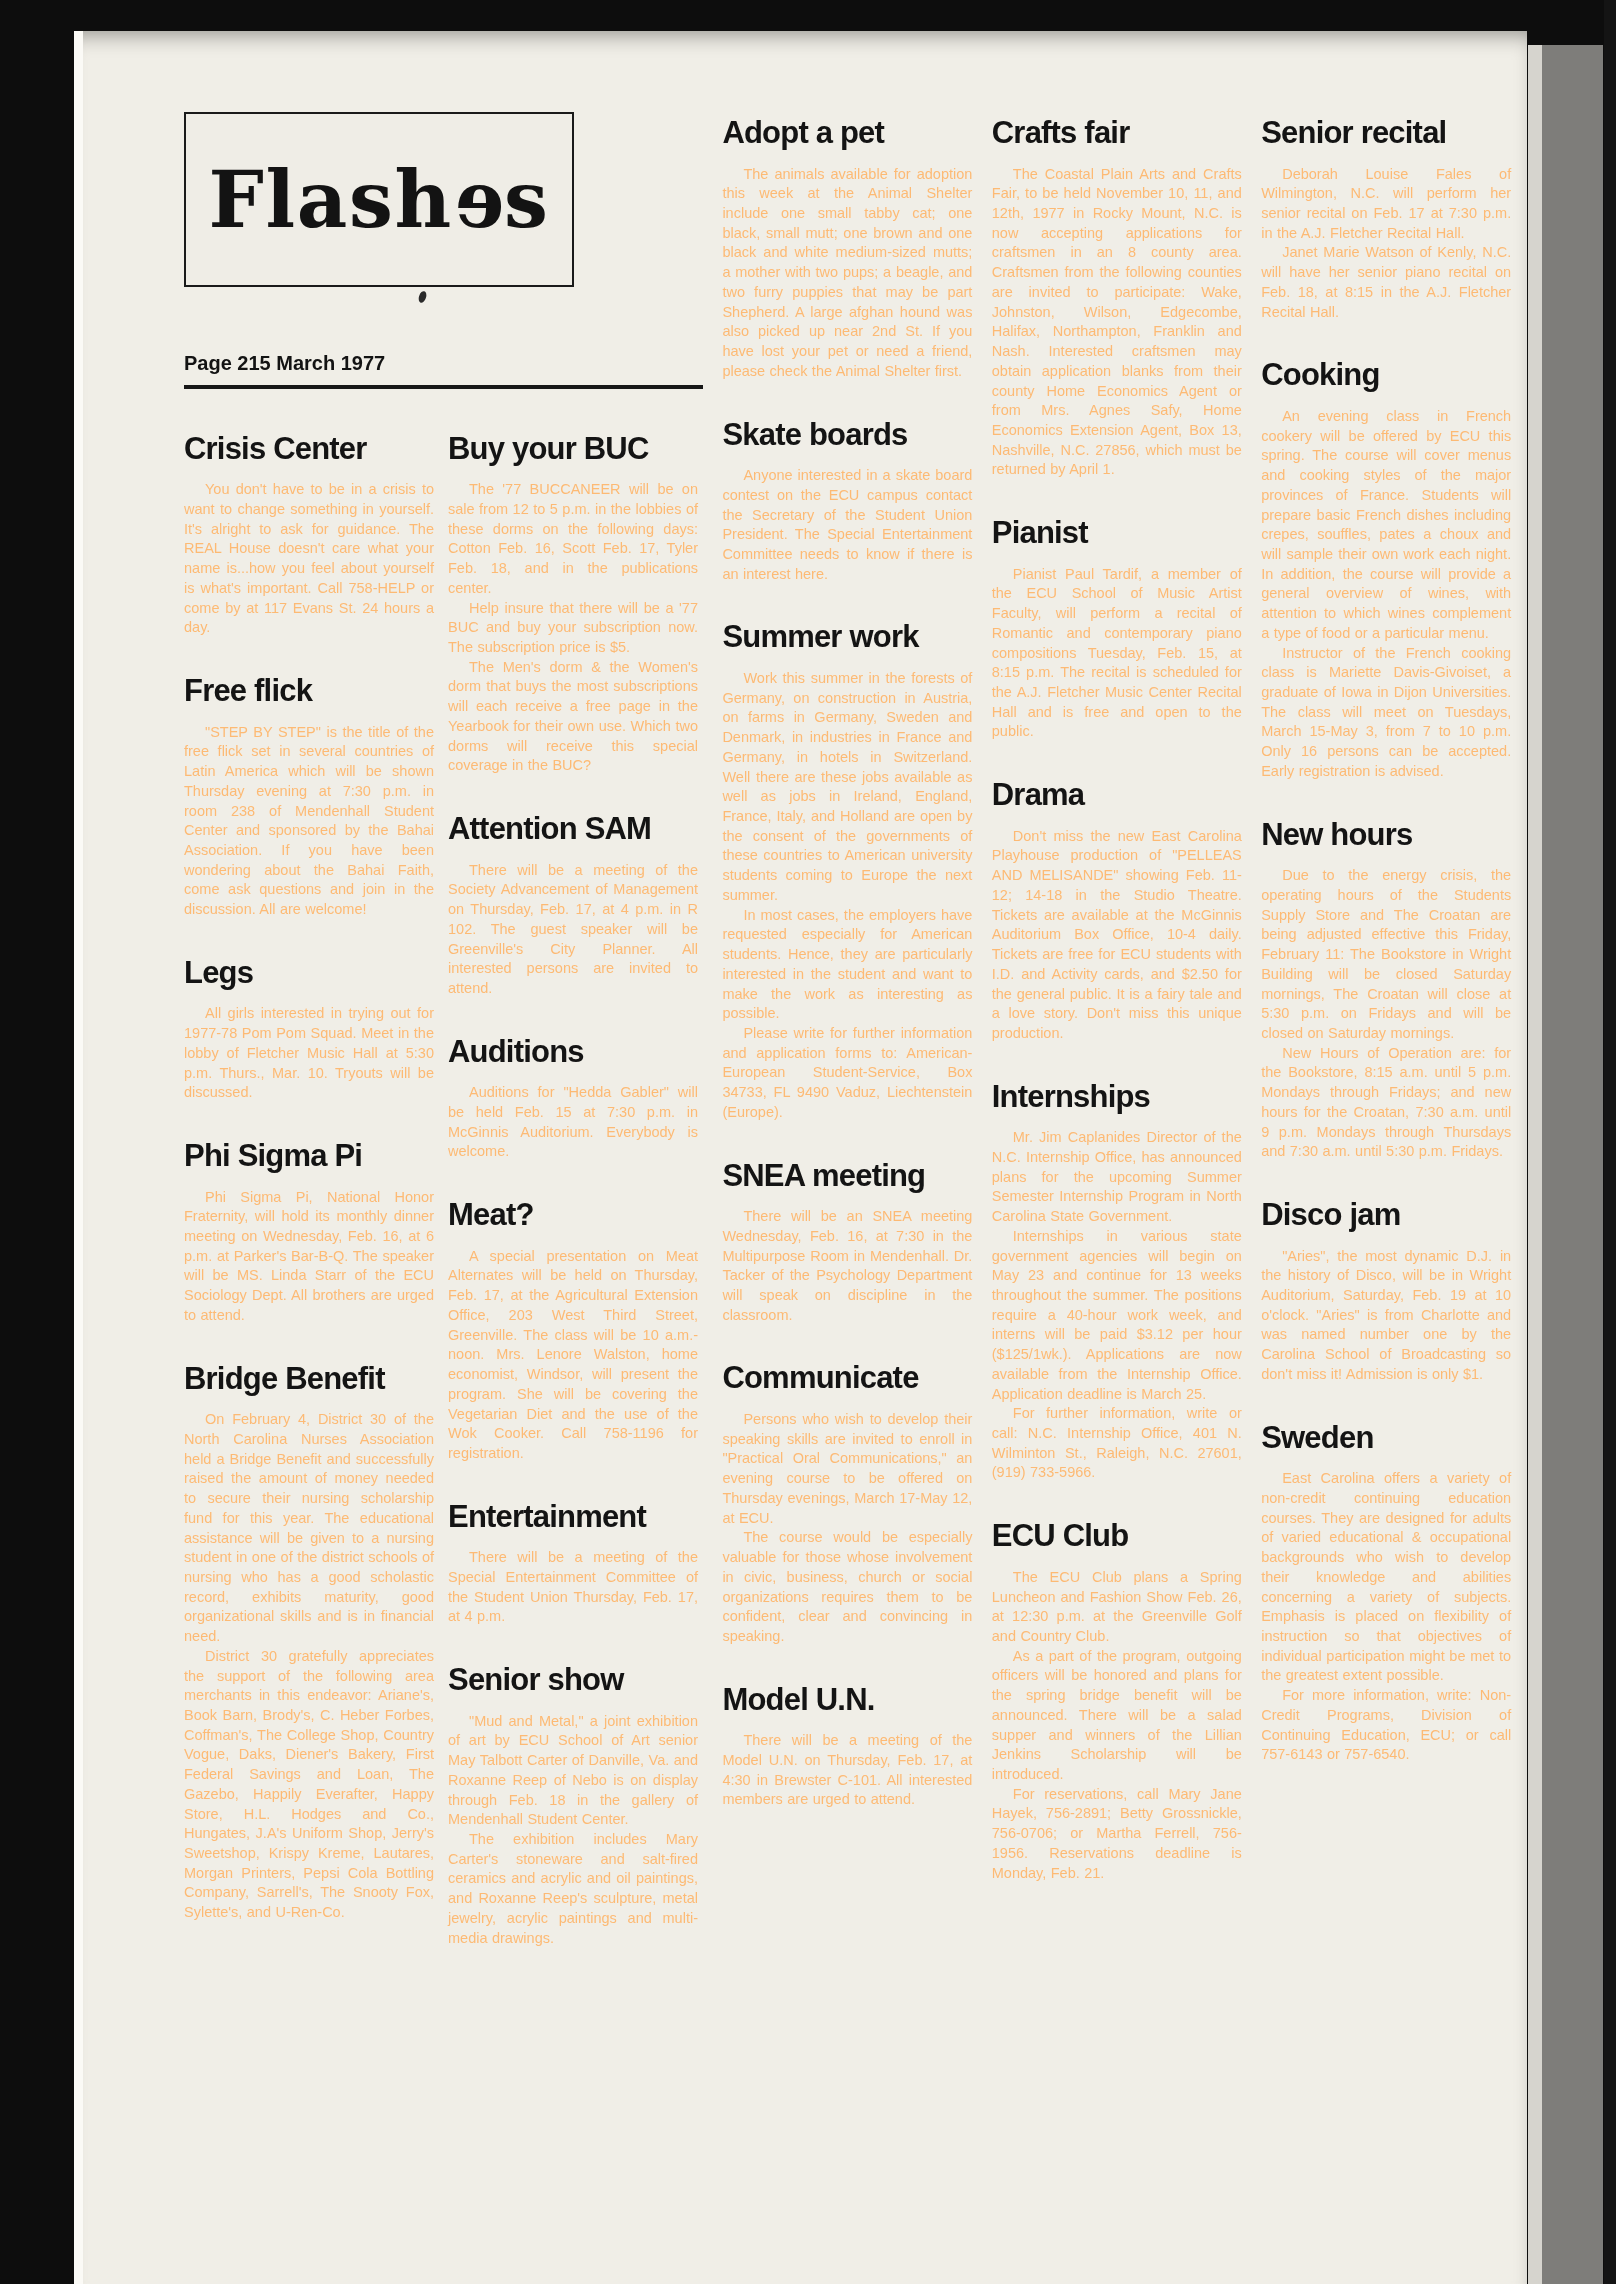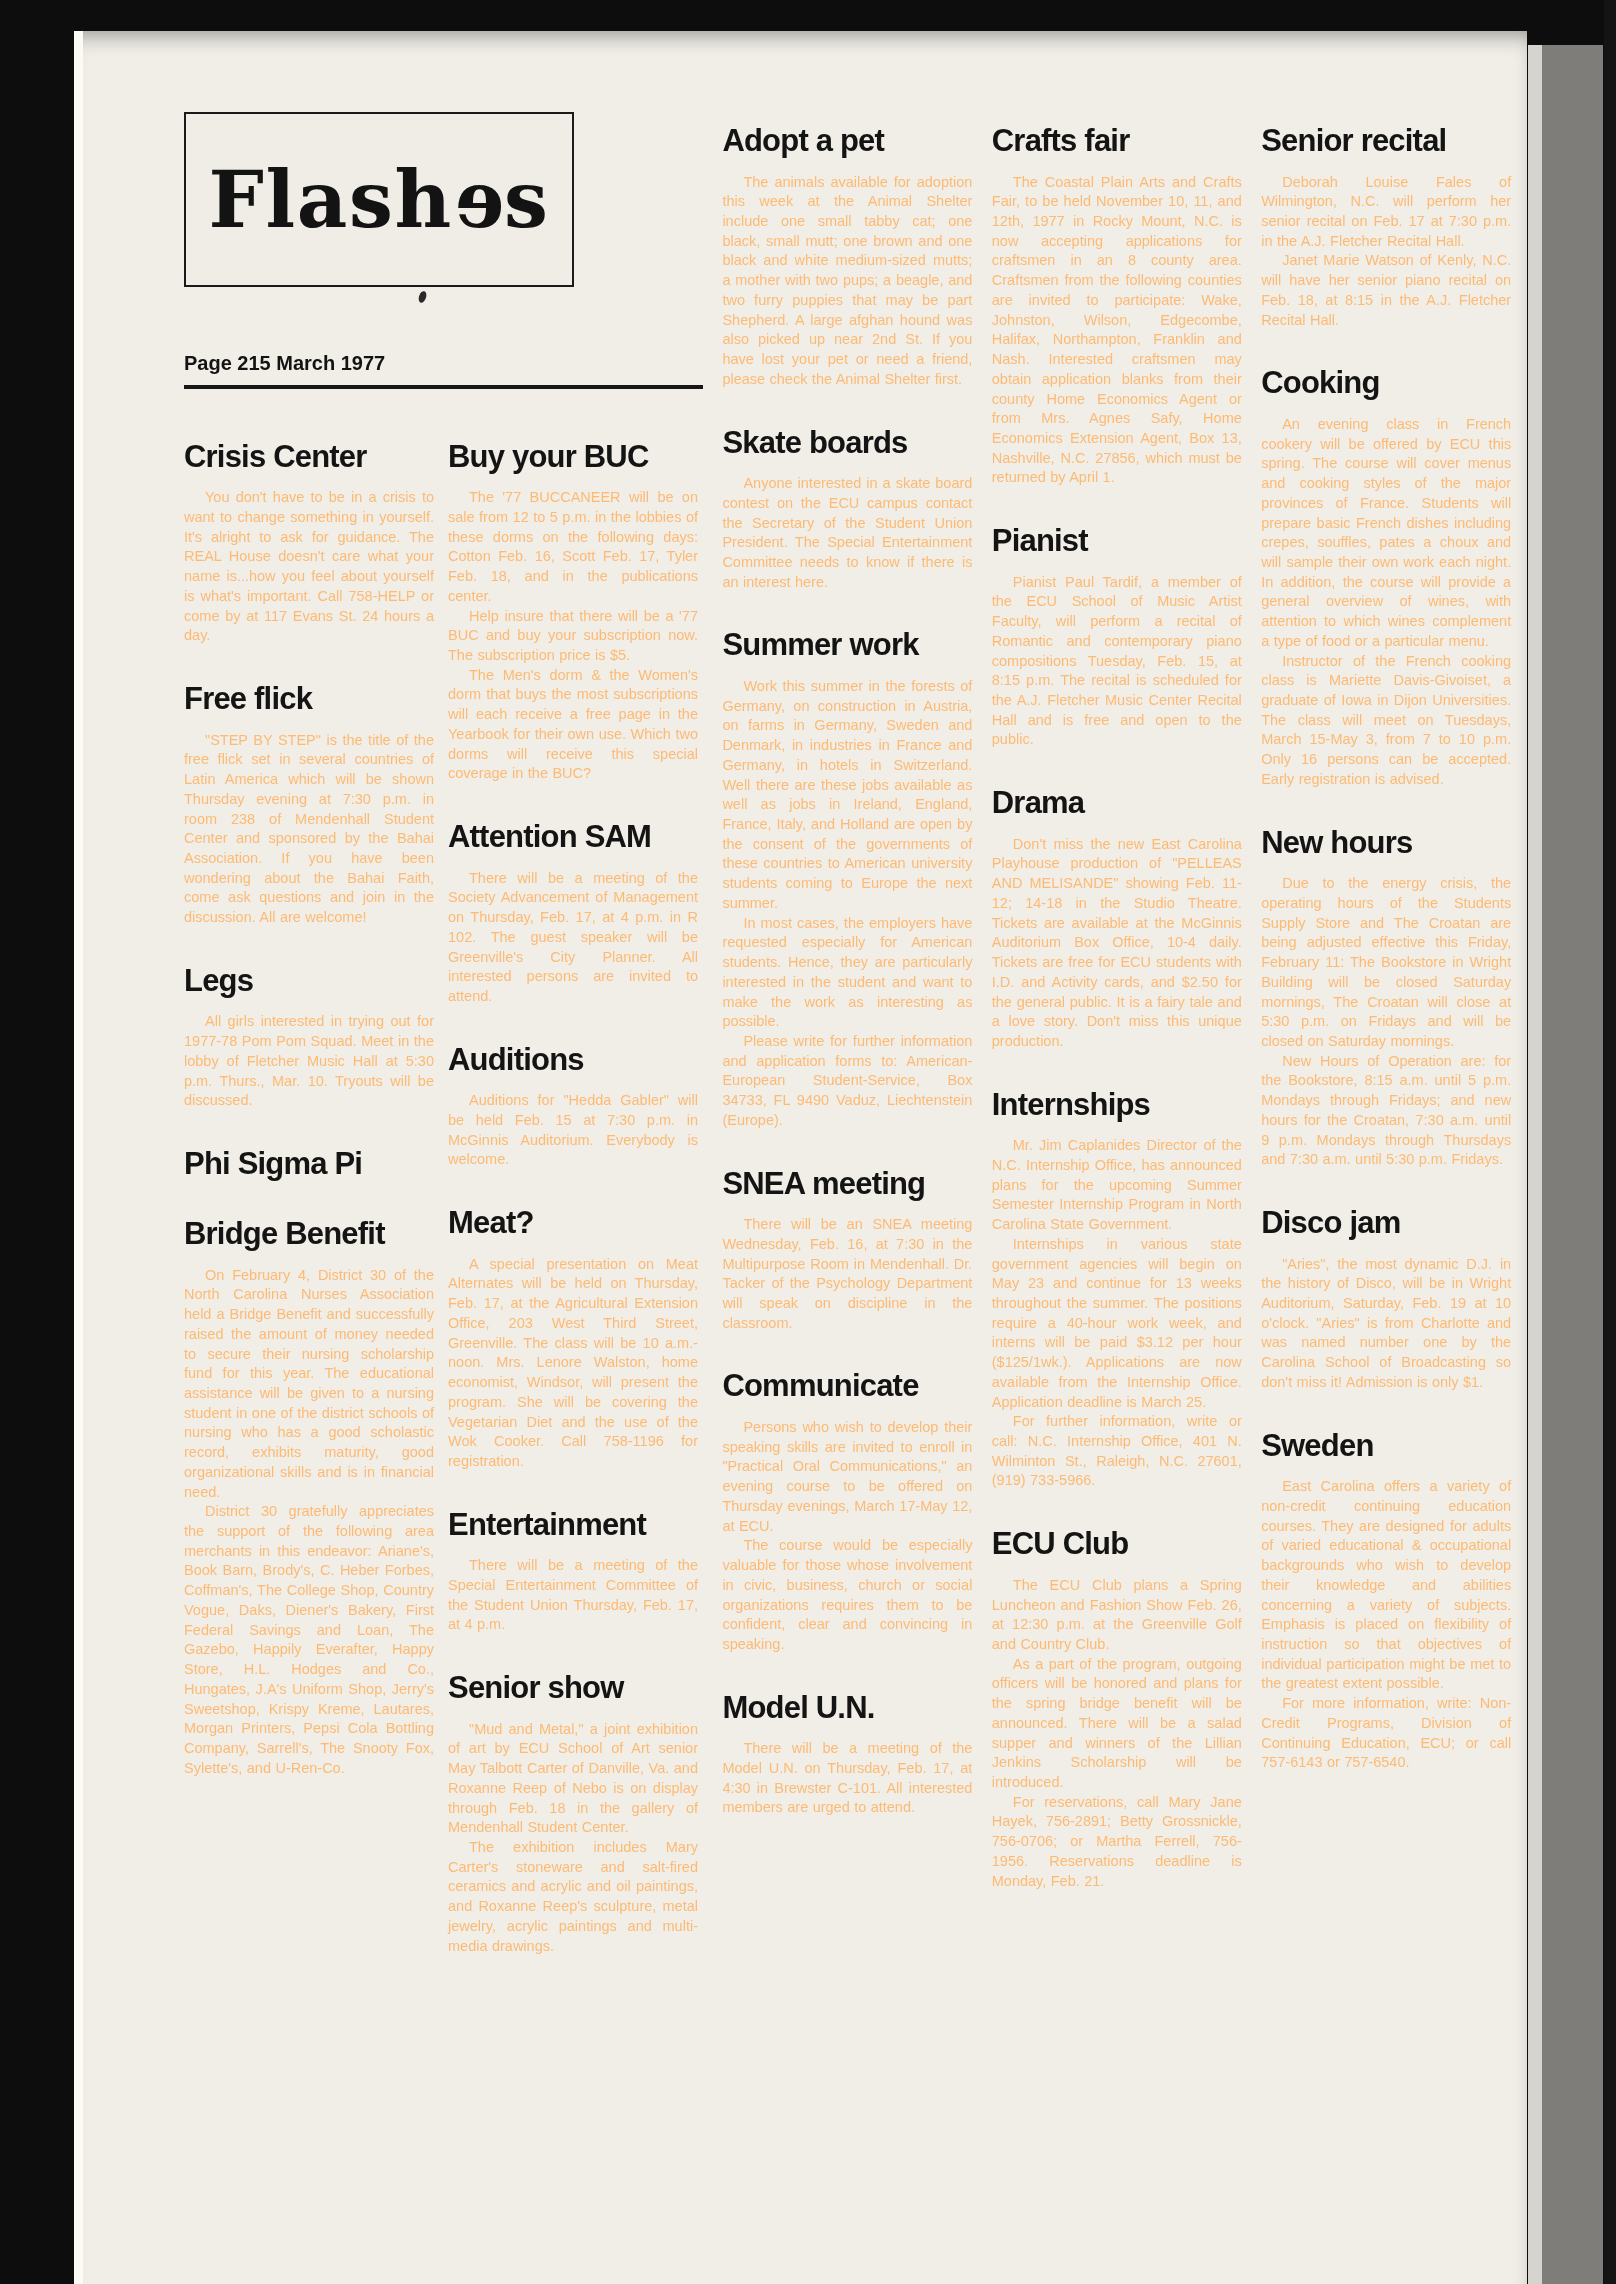--- a/index.html
+++ b/index.html
@@ -85,21 +85,21 @@
 
   .headline {
     font-family: "Liberation Sans", sans-serif;
     font-weight: bold;
     font-size: 31px;
     letter-spacing: -0.8px;
     line-height: 1.1;
     margin: 36px 0 14.5px 0;
     color: #141414;
   }
-  .article:first-child .headline { margin-top: 12px; }
+  .article:first-child .headline { margin-top: 4px; }
   .body-text {
     font-family: "Liberation Sans", sans-serif;
     font-size: 14.5px;
     line-height: 1.36;
     text-align: justify;
     text-indent: 21px;
     margin: 0;
     color: #fdba74;
     word-spacing: 0.4px;
   }
@@ -134,20 +134,21 @@
             <section class="article">
               <h2 class="headline">Free flick</h2>
               <p class="body-text">"STEP BY STEP" is the title of the free flick set in several countries of Latin America which will be shown Thursday evening at 7:30 p.m. in room 238 of Mendenhall Student Center and sponsored by the Bahai Association. If you have been wondering about the Bahai Faith, come ask questions and join in the discussion. All are welcome!</p>
             </section>
             <section class="article">
               <h2 class="headline">Legs</h2>
               <p class="body-text">All girls interested in trying out for 1977-78 Pom Pom Squad. Meet in the lobby of Fletcher Music Hall at 5:30 p.m. Thurs., Mar. 10. Tryouts will be discussed.</p>
             </section>
             <section class="article">
               <h2 class="headline">Phi Sigma Pi</h2>
+              <p class="body-text">Phi Sigma Pi, National Honor Fraternity, will hold its monthly dinner meeting on Wednesday, Feb. 16, at 6 p.m. at Parker's Bar-B-Q. The speaker will be MS. Linda Starr of the ECU Sociology Dept. All brothers are urged to attend.</p>
             </section>
             <section class="article">
               <h2 class="headline">Bridge Benefit</h2>
               <p class="body-text">On February 4, District 30 of the North Carolina Nurses Association held a Bridge Benefit and successfully raised the amount of money needed to secure their nursing scholarship fund for this year. The educational assistance will be given to a nursing student in one of the district schools of nursing who has a good scholastic record, exhibits maturity, good organizational skills and is in financial need.</p>
               <p class="body-text">District 30 gratefully appreciates the support of the following area merchants in this endeavor: Ariane's, Book Barn, Brody's, C. Heber Forbes, Coffman's, The College Shop, Country Vogue, Daks, Diener's Bakery, First Federal Savings and Loan, The Gazebo, Happily Everafter, Happy Store, H.L. Hodges and Co., Hungates, J.A's Uniform Shop, Jerry's Sweetshop, Krispy Kreme, Lautares, Morgan Printers, Pepsi Cola Bottling Company, Sarrell's, The Snooty Fox, Sylette's, and U-Ren-Co.</p>
             </section>
           </div>
         <div class="col">
             <section class="article">
               <h2 class="headline">Buy your BUC</h2>

